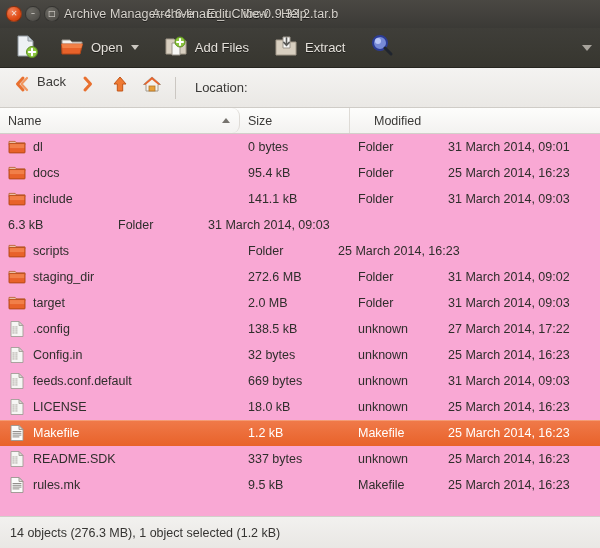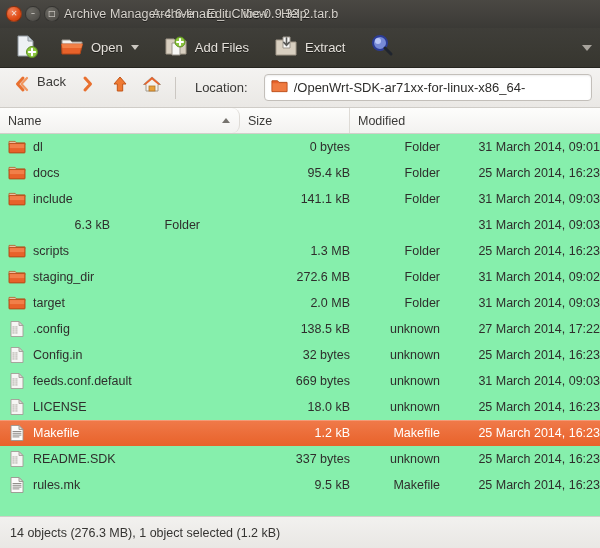--- a/index.html
+++ b/index.html
@@ -207,41 +207,40 @@
   }
   .ch {
     display: flex;
     align-items: center;
     font-size: 12.5px;
     color: #3a3937;
     padding: 0 8px;
     border-right: 1px solid #dedbd6;
     position: relative;
   }
-  .ch:last-child { border-right: none; }
+  .ch:last-child { border-right: none; margin-left: 16px; }
   .ch-name  { width: 240px; border-radius: 8px; }
   .ch-size  { width: 110px; }
   .ch-type  { width: 90px; }
   .ch-mod   { flex: 1; }
 
   .sort-arrow {
     position: absolute;
     right: 9px;
     width: 0; height: 0;
     border-left: 4px solid transparent;
     border-right: 4px solid transparent;
     border-bottom: 5px solid #76736e;
   }
 
   
   .filelist {
     flex: 1;
     overflow: hidden;
-    background: #86efac;
-    text-align: right;
+    background: #f9a8d4;
   }
 
   .row {
     height: 26px;
     display: flex;
     align-items: center;
     font-size: 12.5px;
     color: #2f2e2c;
   }
   .row.selected {
@@ -416,30 +415,20 @@
           <path d="M10 3 L18.5 10.5 H16 L10 5.6 L4 10.5 H1.5 z" fill="#e8622a"></path>
           <rect x="7" y="12" width="6" height="5" fill="#e8a03a" stroke="#b5762a" stroke-width=".8"></rect>
         </svg>
       </span>
     </div>
 
     <div class="navsep"></div>
 
     <span class="loc-label">Location:</span>
 
-    <div class="loc-entry">
-      <span>
-        <svg width="17" height="17" viewBox="0 0 18 18">
-          <path d="M1 4 h6 l1.5 1.7 h8.5 v9.8 h-16 z" fill="#e8622a" stroke="#b24a18" stroke-width="1"></path>
-          <path d="M1 4 h6 l1.5 1.7 h8.5 v2 h-16 z" fill="#f4accb" opacity="0"></path>
-          <path d="M1.6 6.6 h14.8 v8.6 h-14.8 z" fill="#ef7b41"></path>
-        </svg>
-      </span>
-      <span class="loc-text">/OpenWrt-SDK-ar71xx-for-linux-x86_64-</span>
-    </div>
   </div>
 
   <div class="colhead">
     <div class="ch ch-name">
       <span>Name</span>
       <span class="sort-arrow"></span>
     </div>
     <div class="ch ch-size">
       <span>Size</span>
     </div>
@@ -495,21 +484,20 @@
       </div>
       <div class="row">
         <div class="cell-name">
           <svg class="icon-sm" viewBox="0 0 18 18">
             <path d="M1 3.4 h6.2 l1.3 1.5 h8.5 v1.6 h-16 z" fill="#f7d9c6" stroke="#b2591f" stroke-width=".8"></path>
             <rect x="1" y="5.3" width="16" height="9.6" rx=".6" fill="#e8622a" stroke="#ad4613" stroke-width=".9"></rect>
             <rect x="1.8" y="6.1" width="14.4" height="4" fill="#f2854f" opacity=".85"></rect>
           </svg>
           <span>scripts</span>
         </div>
-        <div class="cell-size">1.3 MB</div>
         <div class="cell-type">Folder</div>
         <div class="cell-mod">25 March 2014, 16:23</div>
       </div>
       <div class="row">
         <div class="cell-name">
           <svg class="icon-sm" viewBox="0 0 18 18">
             <path d="M1 3.4 h6.2 l1.3 1.5 h8.5 v1.6 h-16 z" fill="#f7d9c6" stroke="#b2591f" stroke-width=".8"></path>
             <rect x="1" y="5.3" width="16" height="9.6" rx=".6" fill="#e8622a" stroke="#ad4613" stroke-width=".9"></rect>
             <rect x="1.8" y="6.1" width="14.4" height="4" fill="#f2854f" opacity=".85"></rect>
           </svg>

